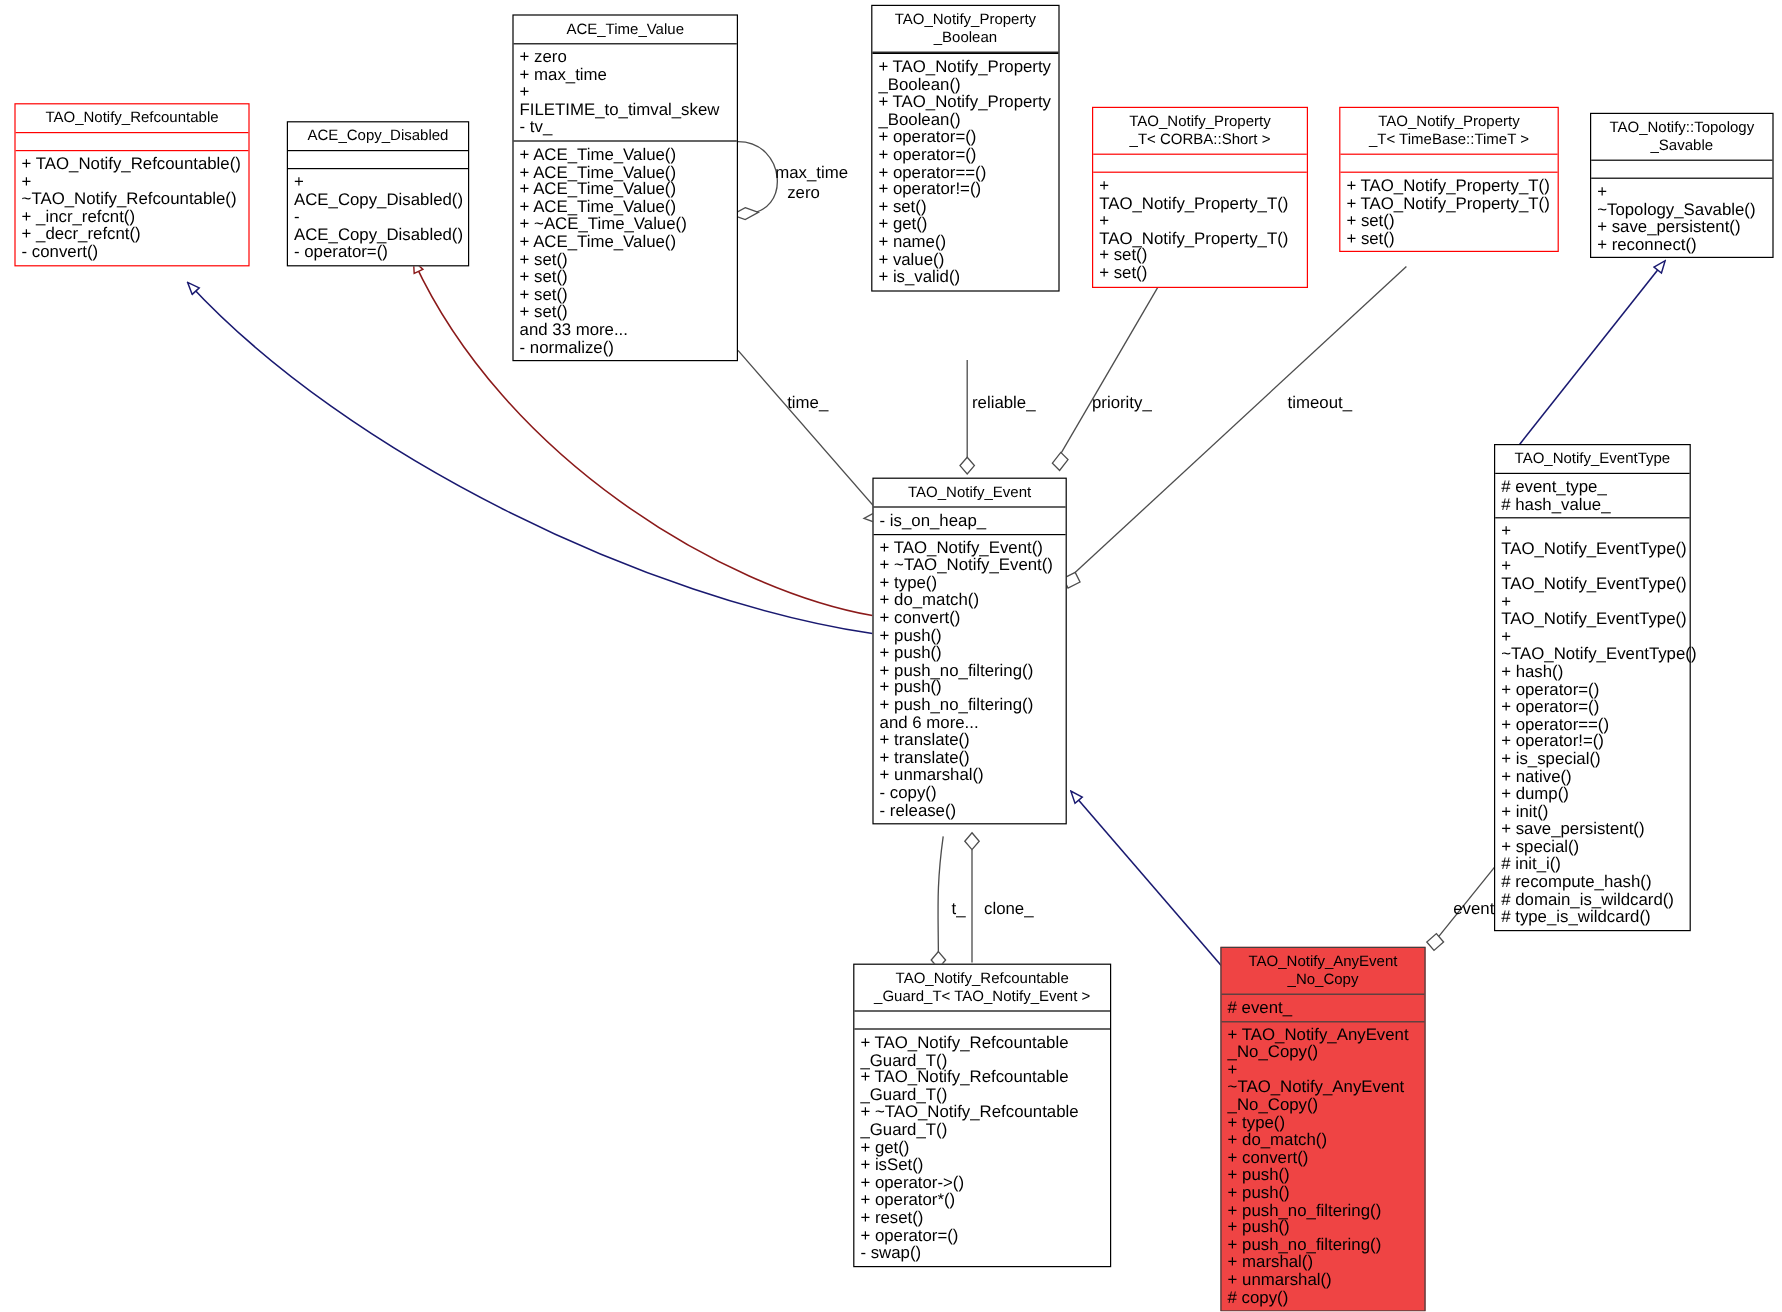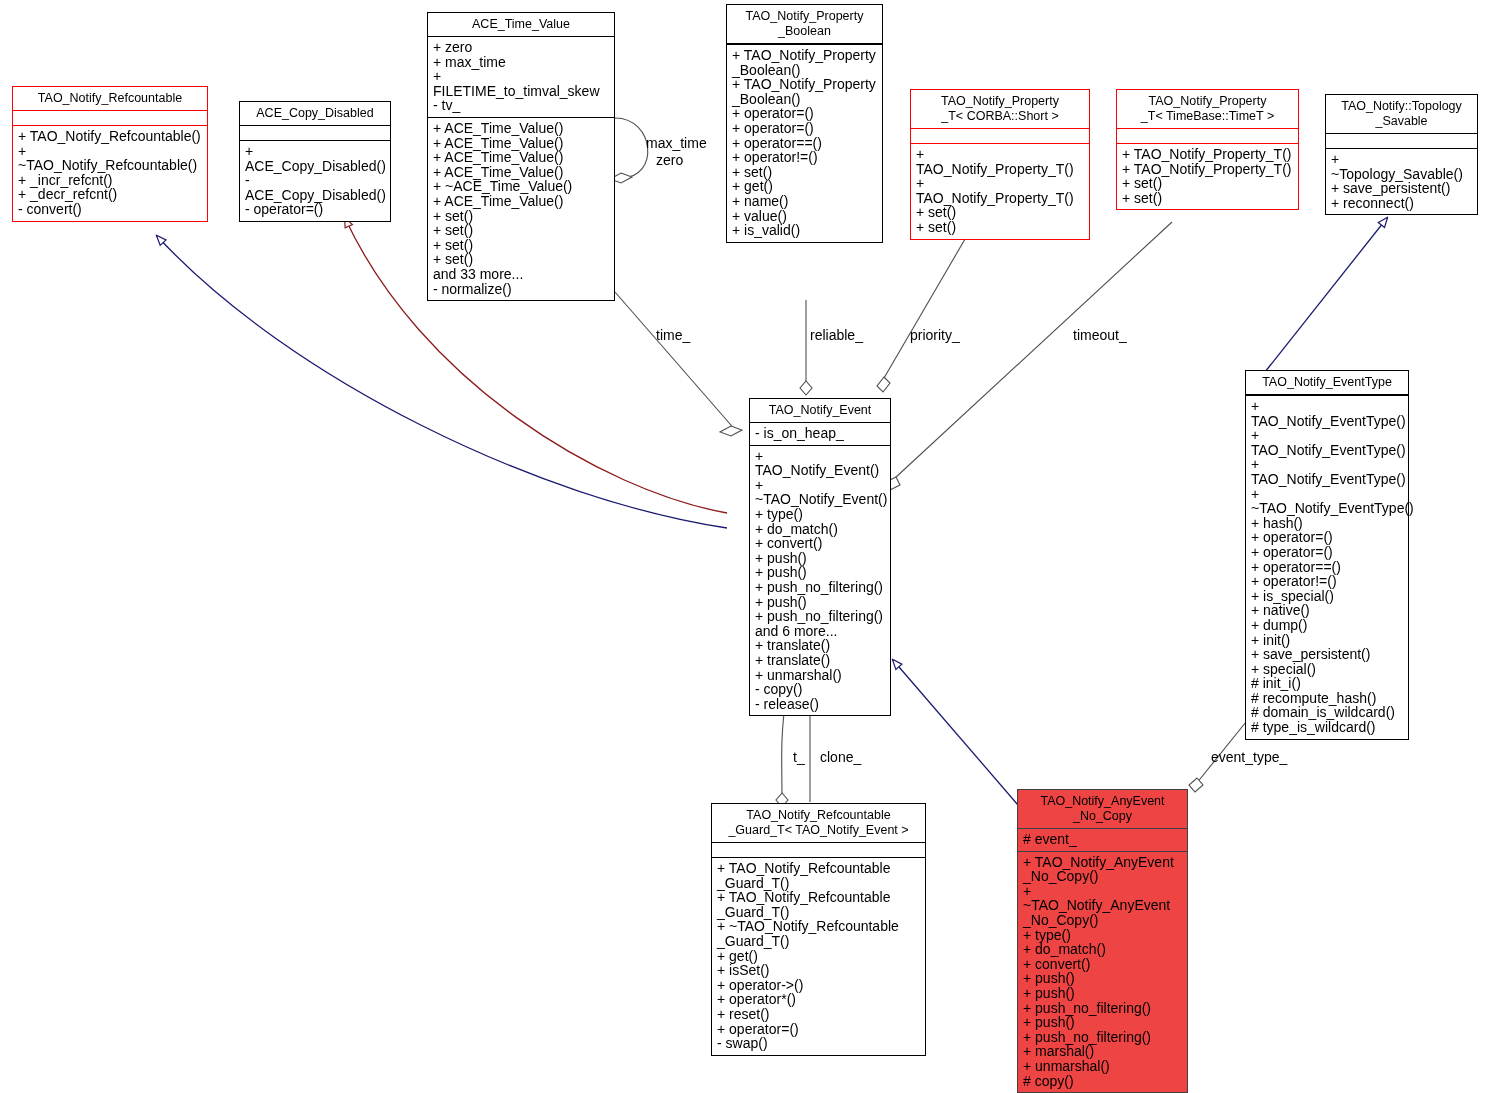--- a/index.html
+++ b/index.html
@@ -211,21 +211,21 @@
     <div class="sep"></div>
     <div class="compart empty"></div>
     <div class="sep"></div>
     <div class="compart">
       <div>+ ~Topology_Savable()
 + save_persistent()
 + reconnect()</div>
     </div>
   </div>
 
-  <div class="node" style="left:749px;top:398px;width:142px;">
+  <div class="node" style="left:727px;top:398px;width:162px;">
     <div class="title">TAO_Notify_Event</div>
     <div class="sep"></div>
     <div class="compart">
       <div>- is_on_heap_</div>
     </div>
     <div class="sep"></div>
     <div class="compart">
       <div>+ TAO_Notify_Event()
 + ~TAO_Notify_Event()
 + type()
@@ -241,20 +241,24 @@
 + translate()
 + unmarshal()
 - copy()
 - release()</div>
     </div>
   </div>
 
   <div class="node" style="left:1245px;top:370px;width:164px;">
     <div class="title">TAO_Notify_EventType</div>
     <div class="sep"></div>
+    <div class="compart">
+      <div># event_type_
+# hash_value_</div>
+    </div>
     <div class="sep"></div>
     <div class="compart">
       <div>+ TAO_Notify_EventType()
 + TAO_Notify_EventType()
 + TAO_Notify_EventType()
 + ~TAO_Notify_EventType()
 + hash()
 + operator=()
 + operator=()
 + operator==()

